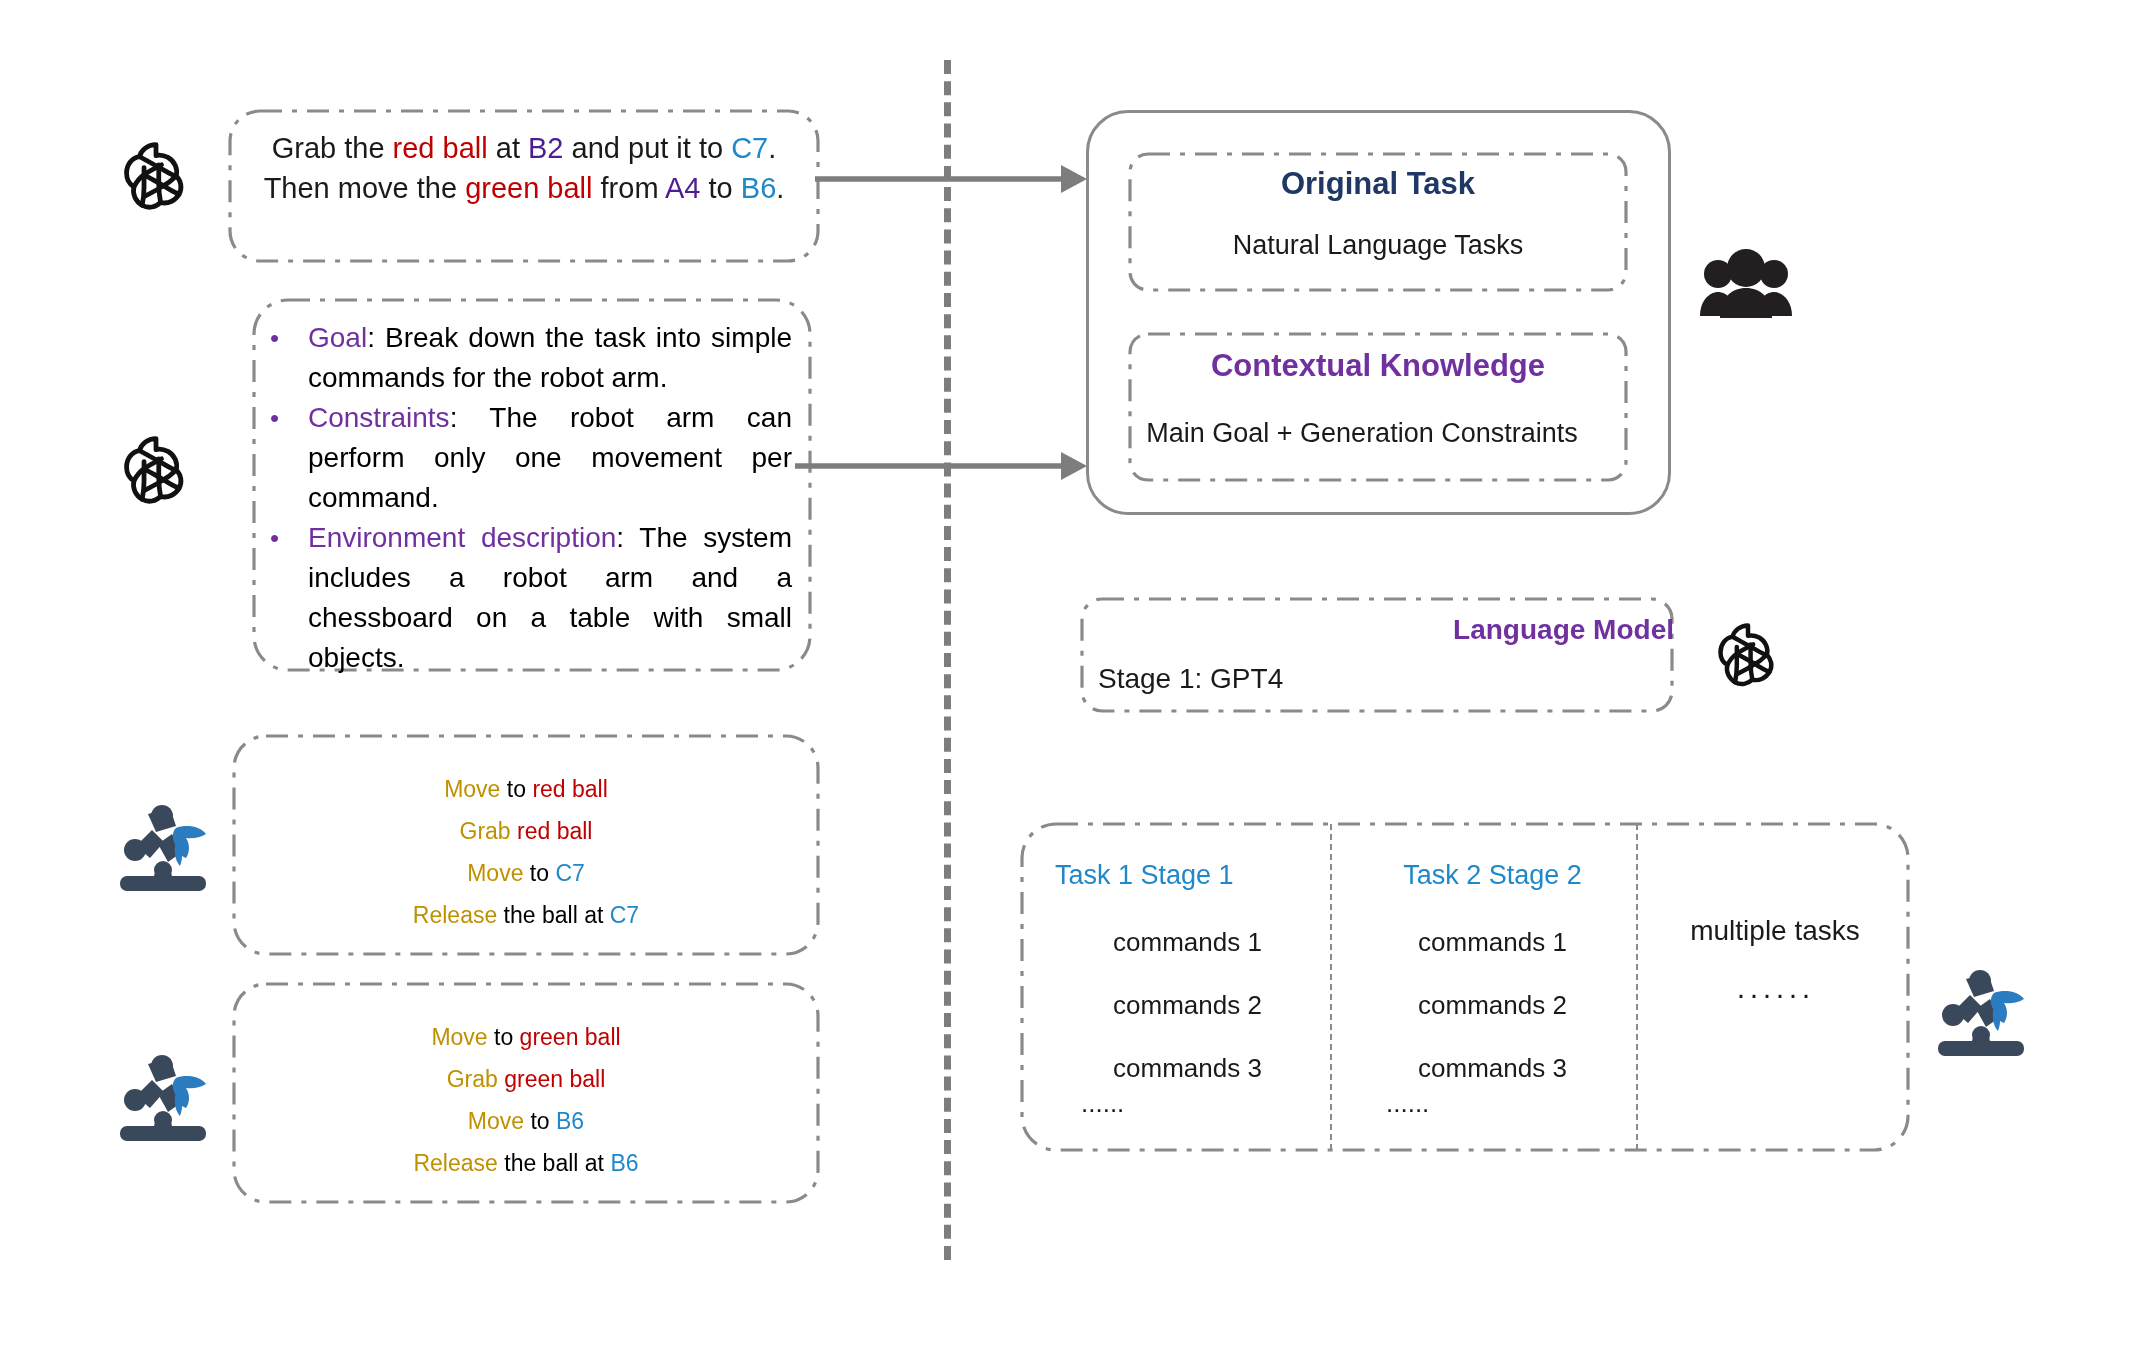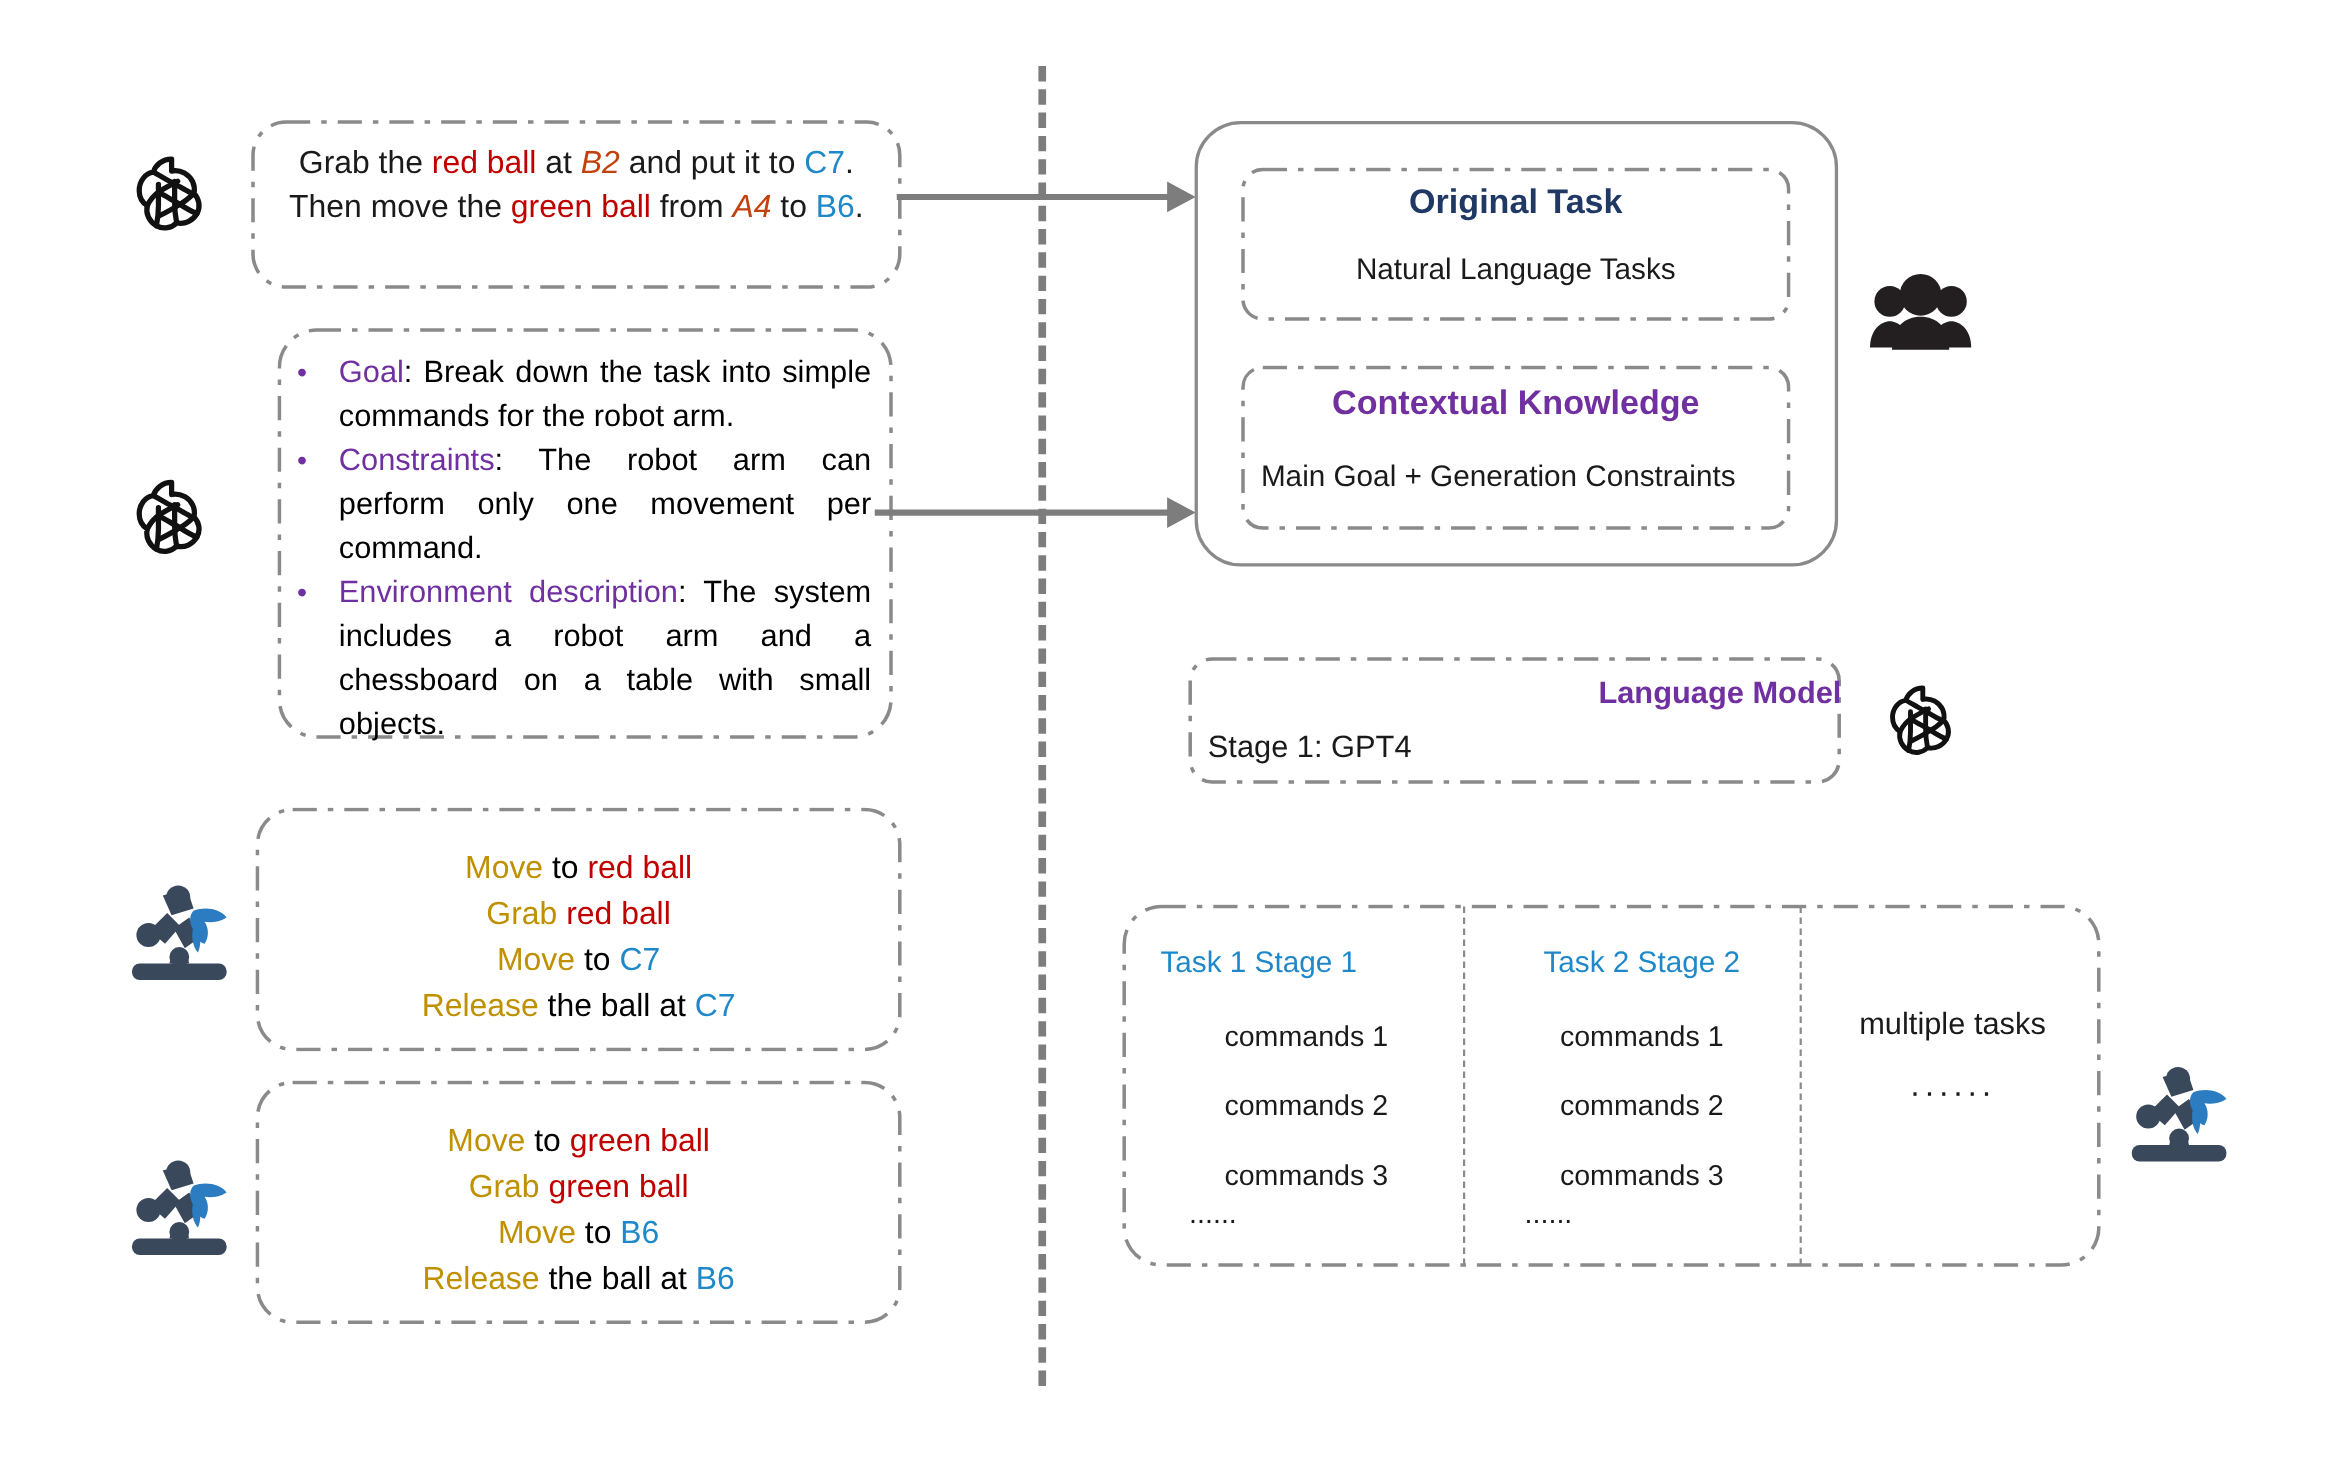--- a/index.html
+++ b/index.html
@@ -37,21 +37,21 @@
     box-sizing: border-box;
     color: #1a1a1a;
   }
   .nl-text {
     font-size: 29px;
     line-height: 40px;
     text-align: center;
     white-space: nowrap;
   }
   .red     { color: #c00000; }
-  .green   { color: #c2410c; font-style: italic; }
+  .green   { color: #4c1d95; }
   .blue    { color: #1f88c9; }
   .purple  { color: #7030a0; }
   .gold    { color: #bf9000; }
   .navy    { color: #1f3864; }
 
   
   .bullets {
     position: absolute;
     box-sizing: border-box;
     font-size: 28px;
@@ -73,21 +73,21 @@
     color: #7030a0;
     font-size: 26px;
     line-height: 40px;
   }
 
   
   .cmd-list {
     position: absolute;
     box-sizing: border-box;
     text-align: center;
-    font-size: 29px;
+    font-size: 23px;
     line-height: 42px;
   }
 
   
   .outer-round {
     position: absolute;
     box-sizing: border-box;
     border: 3.5px solid #8a8a8a;
     border-radius: 42px;
     background: #ffffff;

